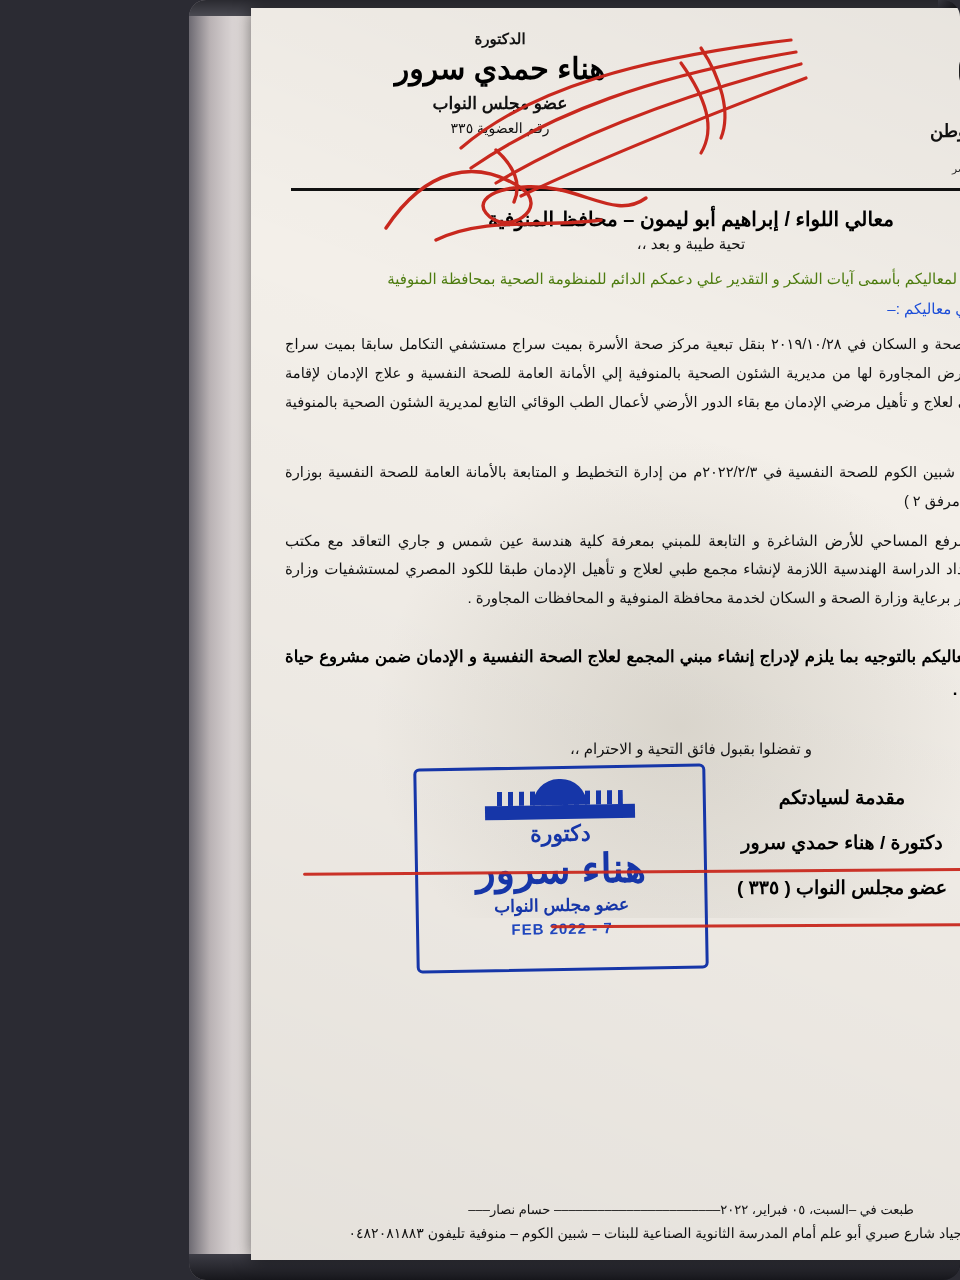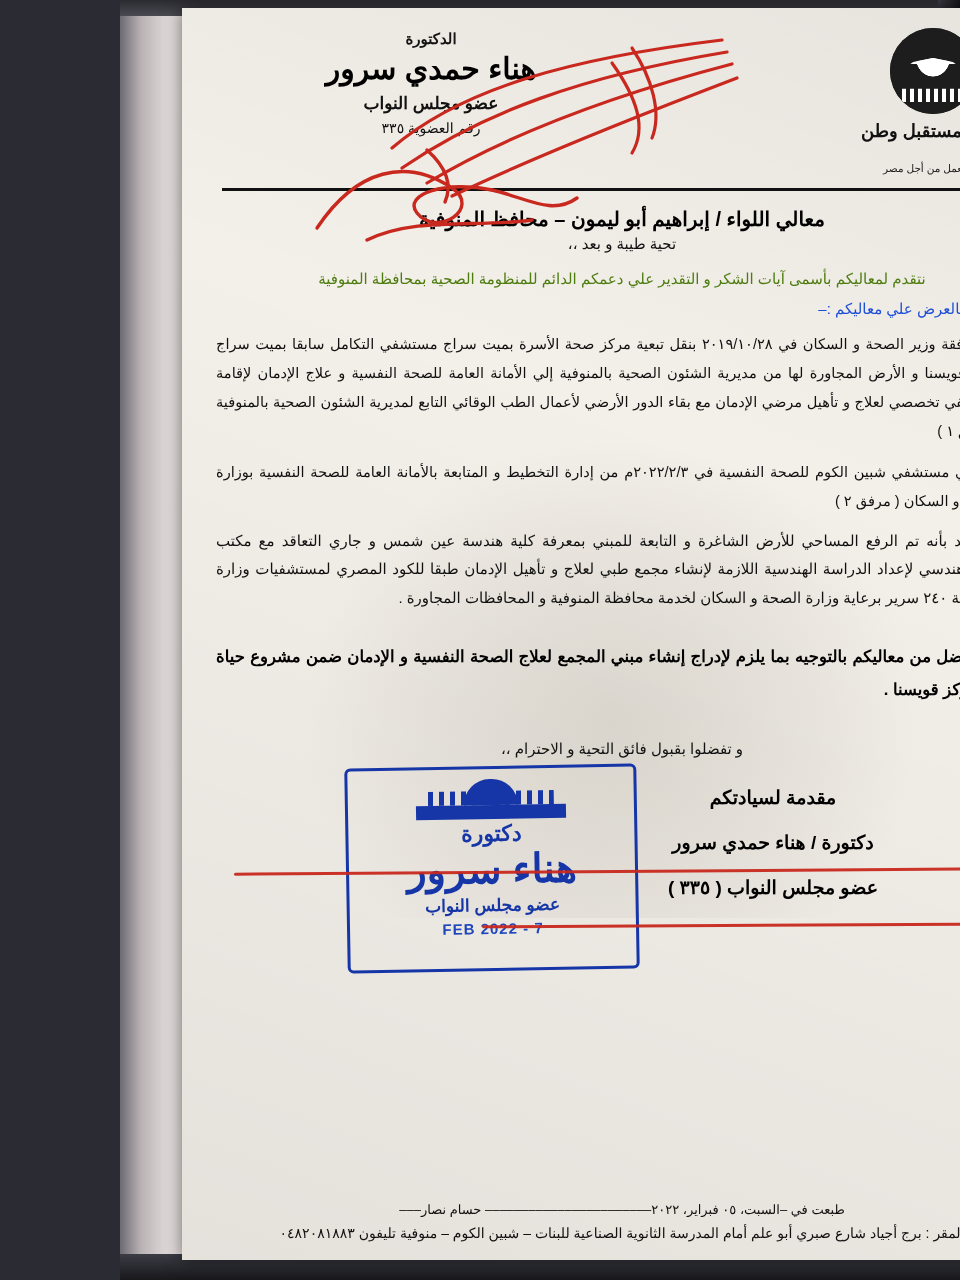--- a/index.html
+++ b/index.html
@@ -1,21 +1,21 @@
 <!DOCTYPE html>
 <html lang="ar" dir="rtl"><head>
 <meta charset="utf-8">
 <style>
   html,body{margin:0;padding:0;}
   body{
     width:960px;height:1280px;overflow:hidden;
     background:#2b2b33;
     font-family:"Liberation Sans", sans-serif;
   }
-  #scene{position:relative;width:840px;height:1280px;overflow:hidden;}
+  #scene{position:relative;width:771px;height:1280px;overflow:hidden;border-radius:17px;}
 
   
   .bg-desk{position:absolute;inset:0;background:linear-gradient(180deg,#3a3a42 0%,#23232a 40%,#1b1b20 100%);}
   .bg-left{position:absolute;left:0;top:0;width:70px;height:1280px;
      background:linear-gradient(90deg,#6d6a72 0%,#b9b2b4 30%,#d8d2d2 60%,#efe9e6 100%);}
   .bg-top{position:absolute;left:0;top:0;width:960px;height:16px;background:linear-gradient(180deg,#2a2a30,#4a4a52);}
   .bg-right{position:absolute;right:0;top:0;width:22px;height:1280px;background:linear-gradient(270deg,#15151a,#3b3b44);}
   .bg-bottom{position:absolute;left:0;bottom:0;width:960px;height:26px;background:linear-gradient(0deg,#17171c,#3c3c45);}
 
   

